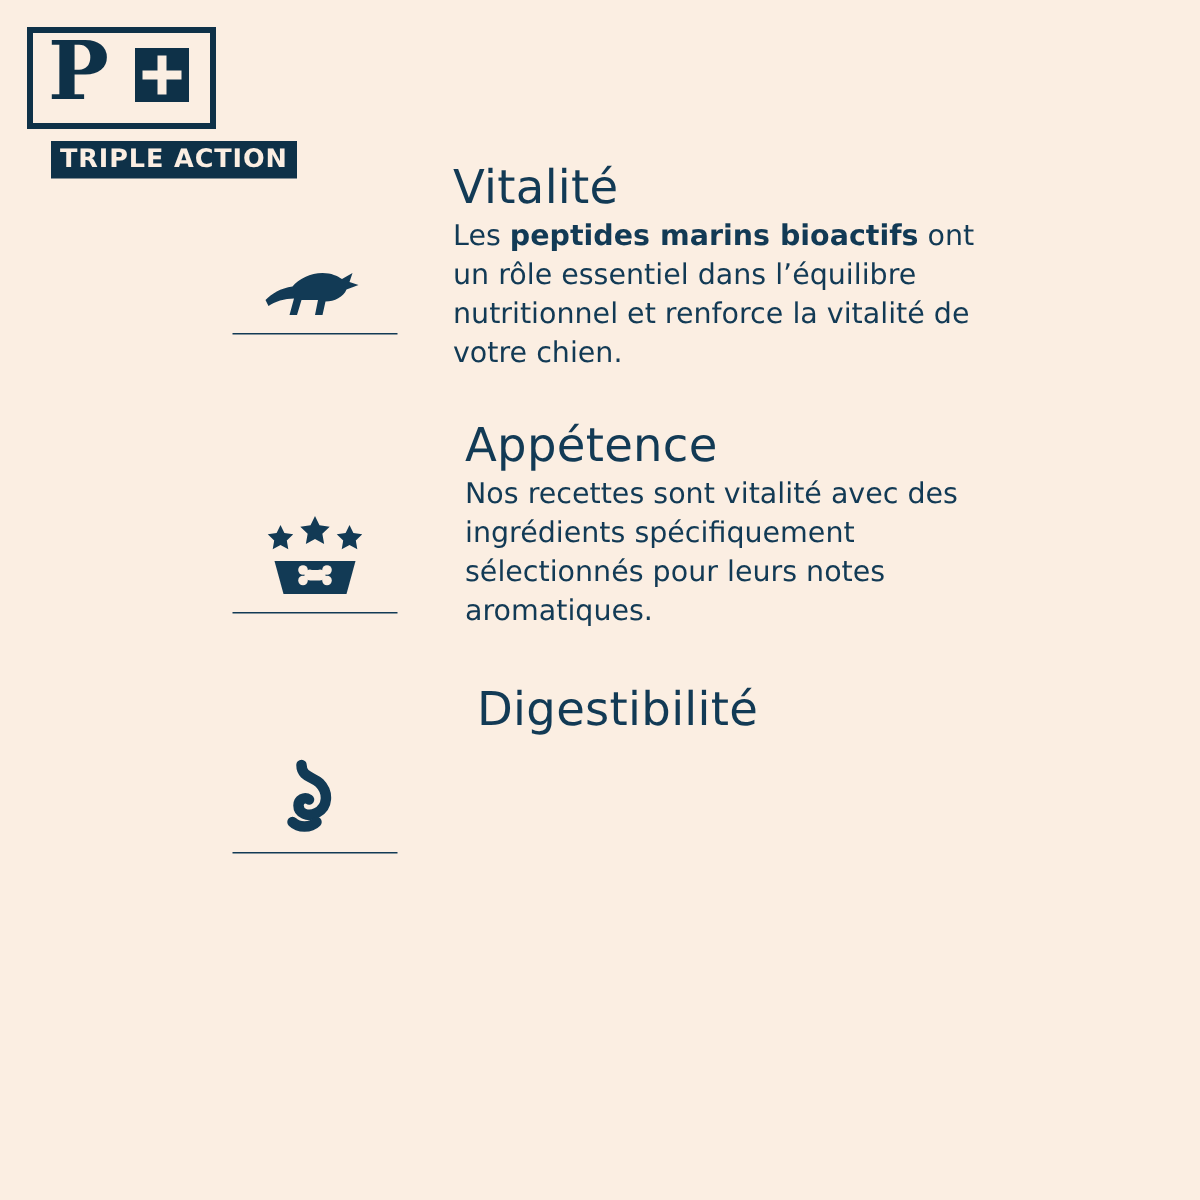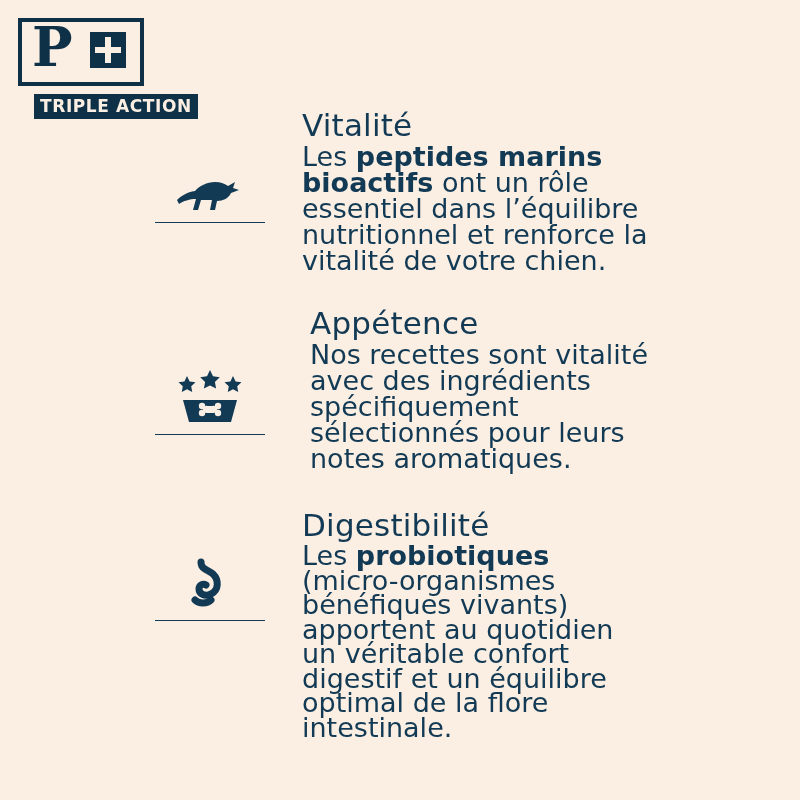--- a/index.html
+++ b/index.html
@@ -125,38 +125,38 @@
   }
   .block-title {
     font-size: 31px;
     line-height: 34px;
     font-weight: normal;
     color: #123a55;
     margin: 0 0 2px 0;
     letter-spacing: 0.2px;
   }
   .block-body {
-    font-size: 27px;
+    font-size: 19px;
     line-height: 26px;
     color: #123a55;
     margin: 0;
   }
   .block-body b {
     font-weight: bold;
   }
   .block-body.tight {
     line-height: 24.5px;
   }
 
   
   #block-vitalite { margin-top: 0; }
   #block-vitalite .icon-wrap { top: 62px; }
   #block-appetence { margin-top: 32px; justify-content: center; }
   #block-appetence .icon-wrap { top: 62px; }
-  #block-digestibilite { margin-top: 36px; }
+  #block-digestibilite { margin-top: 36px; justify-content: flex-end; }
   #block-digestibilite .icon-wrap { top: 48px; }
 </style>
 </head>
 <body style="background: rgb(251, 238, 226);">
 
 <div class="page">
 
   <div class="logo">
     <div class="logo-box"></div>
     <div class="logo-p">P</div>
@@ -203,18 +203,17 @@
     <div class="block" id="block-digestibilite">
       <div class="icon-wrap">
         <svg width="90" height="60" viewBox="0 0 90 60" aria-hidden="true">
           <path fill="none" stroke="#123a55" stroke-width="7" stroke-linecap="round" stroke-linejoin="round" d="M36 6 C36 14 44 14 48 18 C54 24 54 34 46 38 C40 41 34 38 34 33 C34 29 38 27 41 29"></path>
           <path fill="none" stroke="#123a55" stroke-width="7" stroke-linecap="round" d="M30 44 C34 48 42 48 46 44"></path>
         </svg>
         <div class="icon-rule"></div>
       </div>
       <div class="text-wrap">
         <h2 class="block-title">Digestibilité</h2>
-        <p class="block-body tight"><span>Les </span><b>probiotiques</b><span> (micro-organismes bénéfiques vivants) apportent au quotidien un véritable confort digestif et un équilibre optimal de la flore intestinale.</span></p>
       </div>
     </div>
 
   </div>
 </div>
 
 </body></html>

